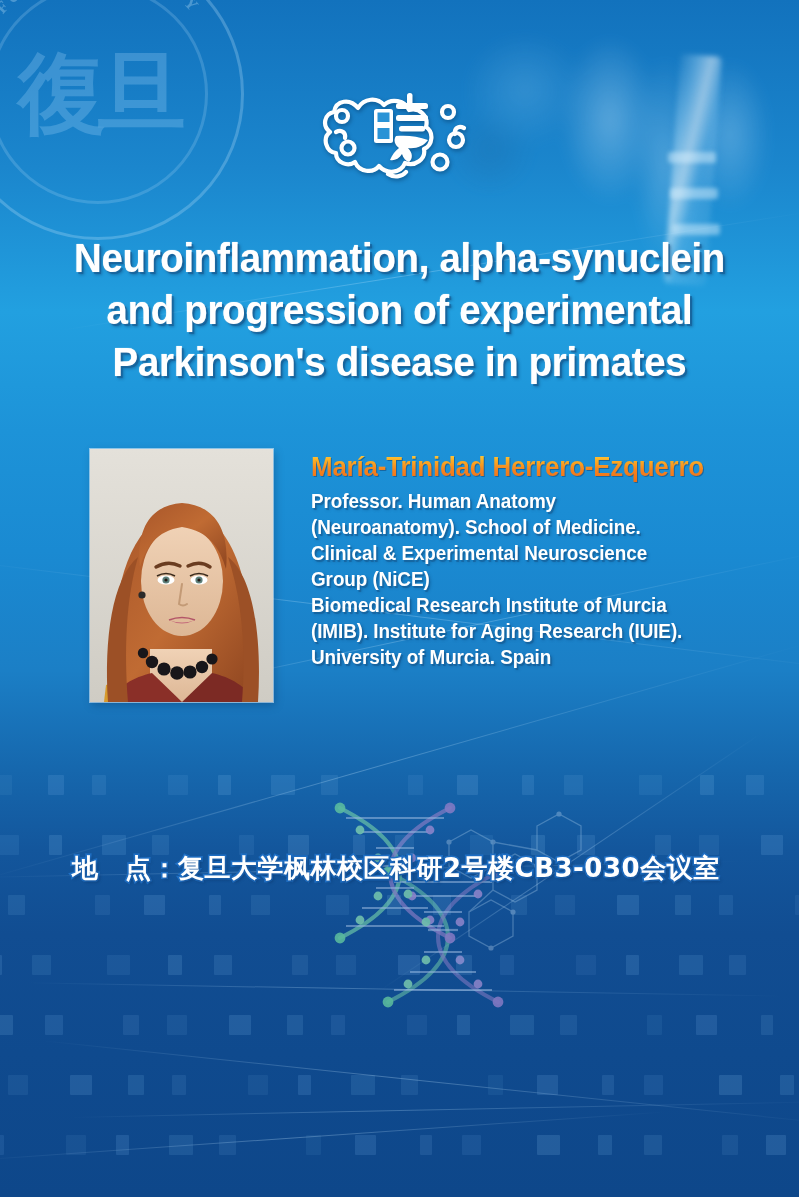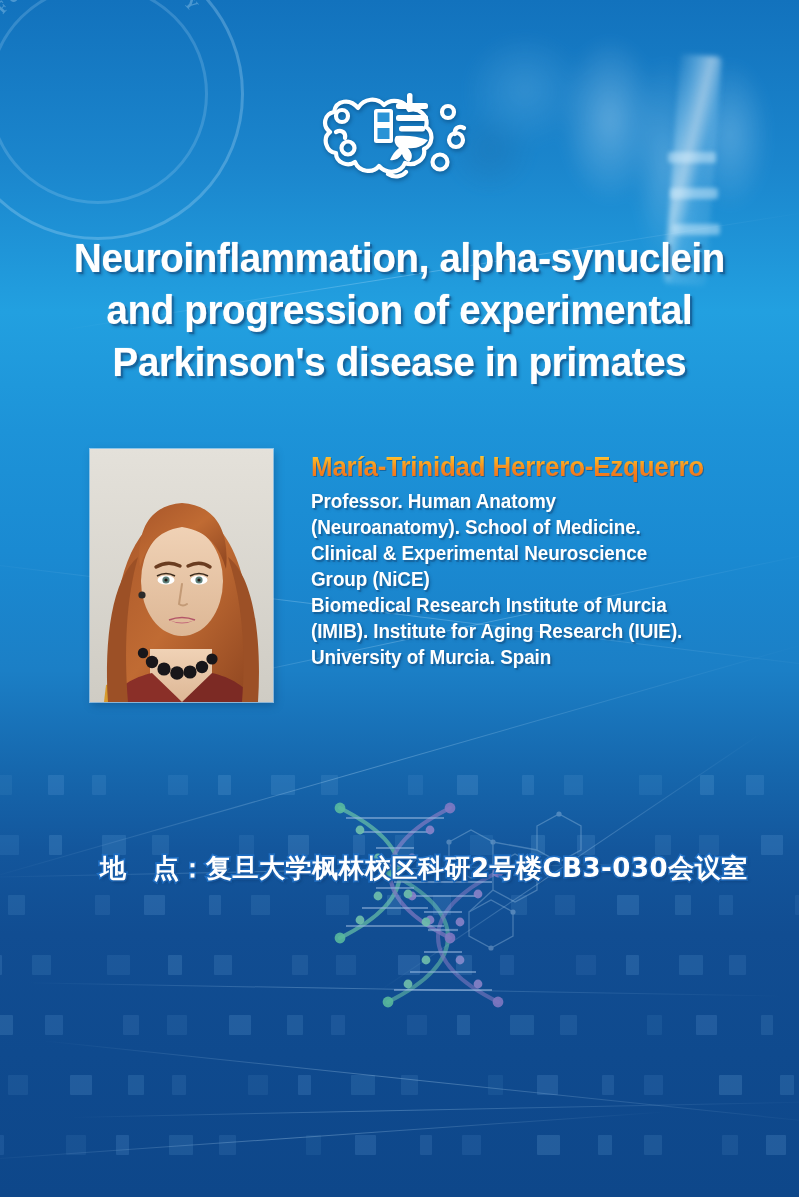--- a/index.html
+++ b/index.html
@@ -241,21 +241,21 @@
     font-weight: bold;
     font-size: 26px;
     letter-spacing: 0.5px;
     white-space: nowrap;
     -webkit-text-stroke: 3.2px #1f6fc4;
     paint-order: stroke fill;
     text-shadow: 2px 2px 3px rgba(8,45,90,0.45);
   }
   .cn-time  { left: 86px;  top: 741px; }
   .cn-time2 { left: 181px; top: 789px; }
-  .cn-place { left: 100px;  top: 851px; }
+  .cn-place { left: 72px;  top: 851px; }
   .cn-host  { left: 86px;  top: 901px; }
 
   
   .org {
     position: absolute;
     left: 163px; top: 1000px;
     font-family: "DejaVu Sans", "Liberation Sans", sans-serif;
     font-weight: bold;
     font-size: 25px;
     line-height: 1.42;
@@ -287,20 +287,21 @@
     <div class="seal-arc-text">
       <svg viewBox="0 0 292 292">
         <defs>
           <path id="arcTop" d="M 22,146 A 124,124 0 0 1 270,146"></path>
         </defs>
         <text>
           <textPath href="#arcTop" startOffset="50%" text-anchor="middle">FUDAN UNIVERSITY</textPath>
         </text>
       </svg>
     </div>
+    <div class="seal-center">復旦</div>
   </div>
 
   <div class="streaks">
     <div class="streak" style="left:60px;  top:330px; width:760px; transform: rotate(-9deg);"></div>
     <div class="streak" style="left:-40px; top:560px; width:900px; transform: rotate(7deg);"></div>
     <div class="streak" style="left:120px; top:700px; width:720px; transform: rotate(-12deg);"></div>
     <div class="streak" style="left:-20px; top:880px; width:860px; transform: rotate(-16deg);"></div>
     <div class="streak" style="left:40px;  top:1040px; width:800px; transform: rotate(6deg);"></div>
     <div class="streak" style="left:380px; top:990px; width:460px; transform: rotate(-34deg);"></div>
     <div class="streak" style="left:-30px; top:1160px; width:700px; transform: rotate(-4deg);"></div>

